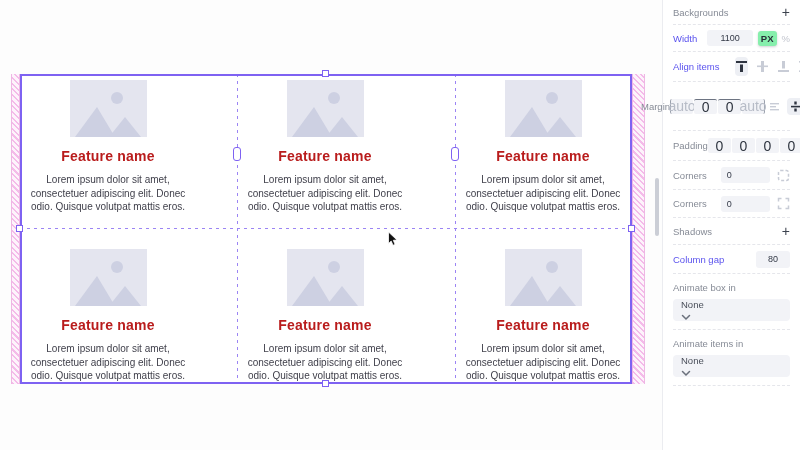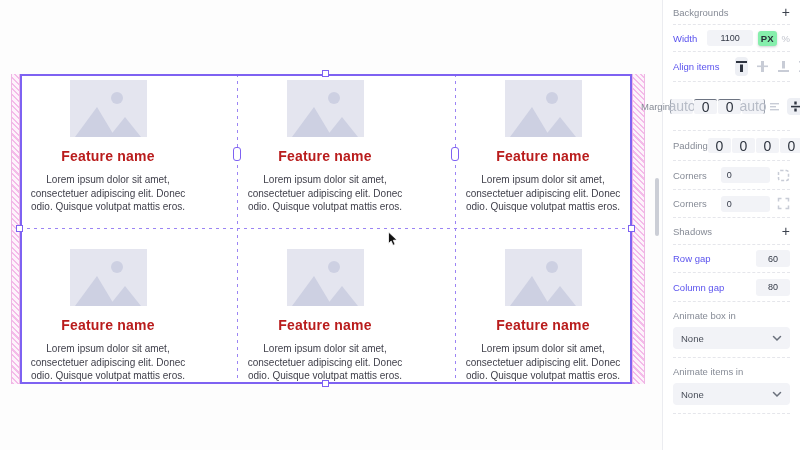--- a/index.html
+++ b/index.html
@@ -55,22 +55,22 @@
            padding:2px 3px;box-shadow:0 1px 2.5px rgba(40,44,60,.22);}
   .unit-pct{color:#c3c6cf;font-size:9.5px;}
   .iconbtn{display:flex;align-items:center;justify-content:center;}
   .pillbg{background:#edeff4;border-radius:4px;}
   .mfield{width:23px;height:15px;background:#f2f3f7;border-radius:2px;display:flex;align-items:center;
           justify-content:center;font-size:14px;color:#2f3540;box-sizing:border-box;text-align:center;}
   .mfield.auto{color:#b7bcc7;}
   .tick-top{border-top:1.5px solid #6d7482;}
   .edge-l{border-left:1.5px solid #9aa0ac;}
   .edge-r{border-right:1.5px solid #9aa0ac;}
-  .dropdown{width:100%;height:22px;background:#f2f3f7;border-radius:4px;display:flex;align-items:center;
-            padding:0 8px;box-sizing:border-box;color:#494e59;font-size:9.5px;}
+  .dropdown{width:100%;height:22px;background:#f2f3f7;border-radius:4px;display:flex;
+            padding:0 8px;box-sizing:border-box;color:#494e59;font-size:9.5px;flex-direction:column;}
   .dd-wrap{display:block;border-bottom:1px dashed #e5e6eb;padding:6px 0 8px 0;}
   .dd-label{margin:2px 0 6px 0;color:#868b96;}
 </style>
 </head>
 <body>
 
 <div class="canvas-area">
 
   <div class="hatch hatch-left"></div>
   <div class="hatch hatch-right"></div>
@@ -323,25 +323,20 @@
       </svg>
     </span>
   </div>
 
   <div class="prow" style="height:27px">
     <span class="plabel">Shadows</span>
     <span class="spacer"></span>
     <span class="plus">+</span>
   </div>
 
-  <div class="prow" style="height:28px">
-    <span class="plabel mod">Row gap</span>
-    <span class="spacer"></span>
-    <span class="pfield" style="width:34px;height:17px">60</span>
-  </div>
 
   <div class="prow" style="height:29px">
     <span class="plabel mod">Column gap</span>
     <span class="spacer"></span>
     <span class="pfield" style="width:34px;height:17px">80</span>
   </div>
 
   <div class="dd-wrap">
     <div class="dd-label">Animate box in</div>
     <div class="dropdown">

